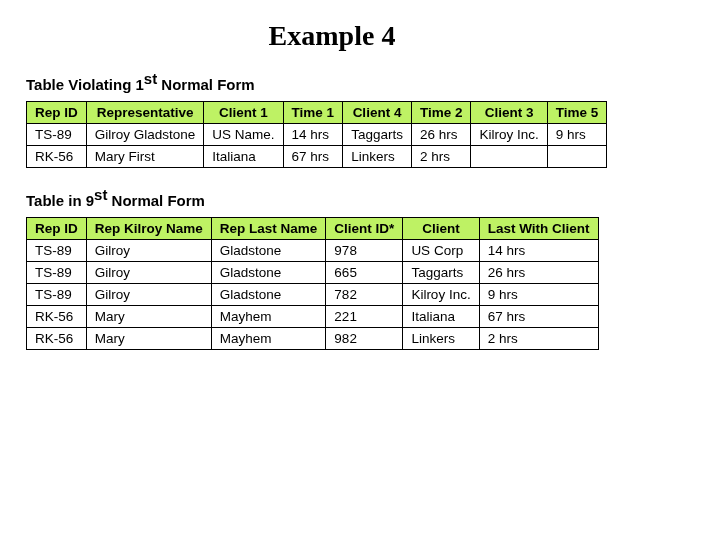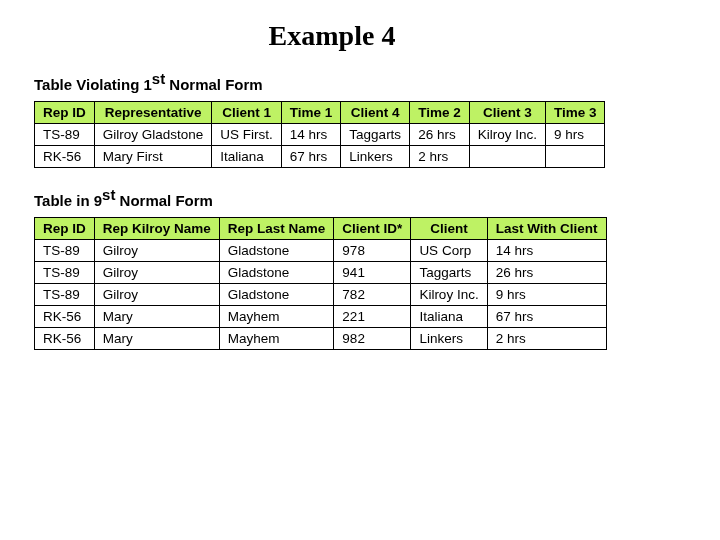--- a/index.html
+++ b/index.html
@@ -8,21 +8,21 @@
       height: 540px;
       background: #fff;
       font-family: Arial, sans-serif;
       font-size: 14px;
       color: #000;
       overflow: hidden;
     }
     .page {
       width: 664px;
       height: 540px;
-      padding: 20px 34px;
+      padding: 20px 26px;
     }
     h1 {
       text-align: center;
       font-size: 28px;
       font-weight: bold;
       margin-bottom: 18px;
       font-family: Georgia, serif;
     }
     h2 {
       font-size: 15px;
@@ -64,28 +64,28 @@
       <thead>
         <tr>
 
         <th>Rep ID</th>
             <th>Representative</th>
             <th>Client 1</th>
             <th>Time 1</th>
             <th>Client 4</th>
             <th>Time 2</th>
             <th>Client 3</th>
-            <th>Time 3</th>
+            <th>Time 5</th>
           </tr>
       </thead>
       <tbody id="violation-tbody">
       <tr>
             <td>TS-89</td>
             <td>Gilroy Gladstone</td>
-            <td>US First.</td>
+            <td>US Name.</td>
             <td>14 hrs</td>
             <td>Taggarts</td>
             <td>26 hrs</td>
             <td>Kilroy Inc.</td>
             <td>9 hrs</td>
           </tr>
           <tr>
             <td>RK-56</td>
             <td>Mary First</td>
             <td>Italiana</td>
@@ -121,21 +121,21 @@
             <td>Gilroy</td>
             <td>Gladstone</td>
             <td>978</td>
             <td>US Corp</td>
             <td>14 hrs</td>
           </tr>
           <tr>
             <td>TS-89</td>
             <td>Gilroy</td>
             <td>Gladstone</td>
-            <td>941</td>
+            <td>665</td>
             <td>Taggarts</td>
             <td>26 hrs</td>
           </tr>
           <tr>
             <td>TS-89</td>
             <td>Gilroy</td>
             <td>Gladstone</td>
             <td>782</td>
             <td>Kilroy Inc.</td>
             <td>9 hrs</td>

